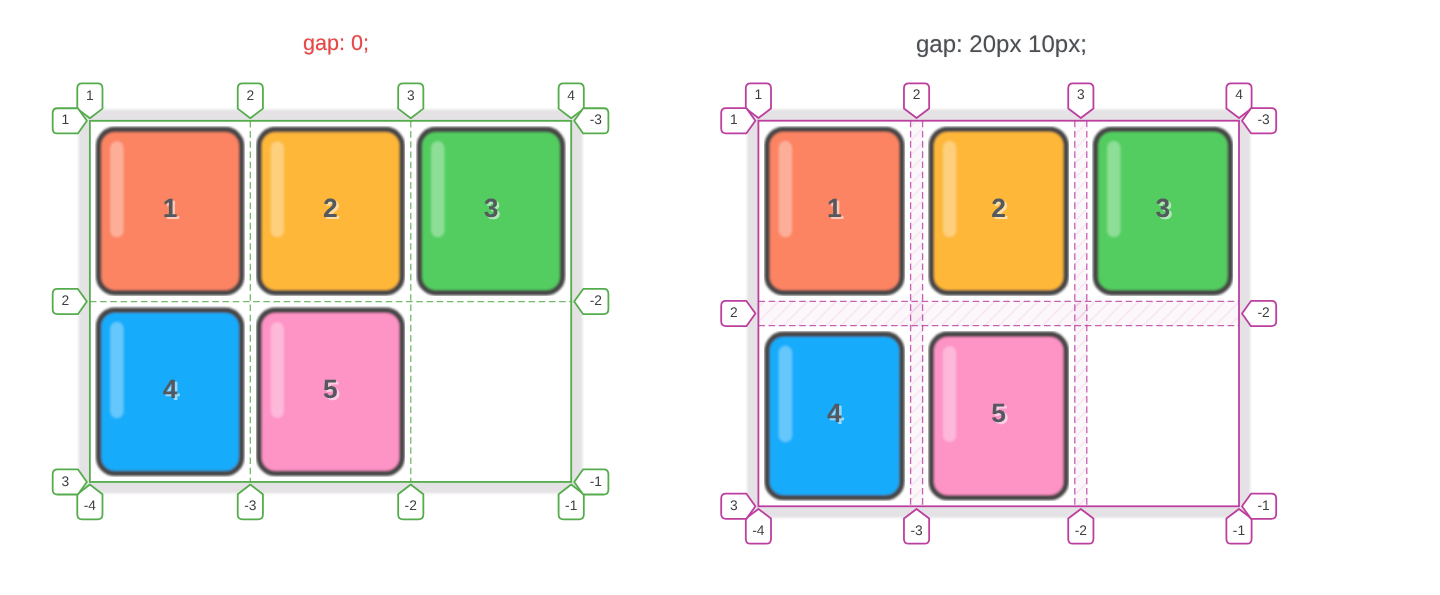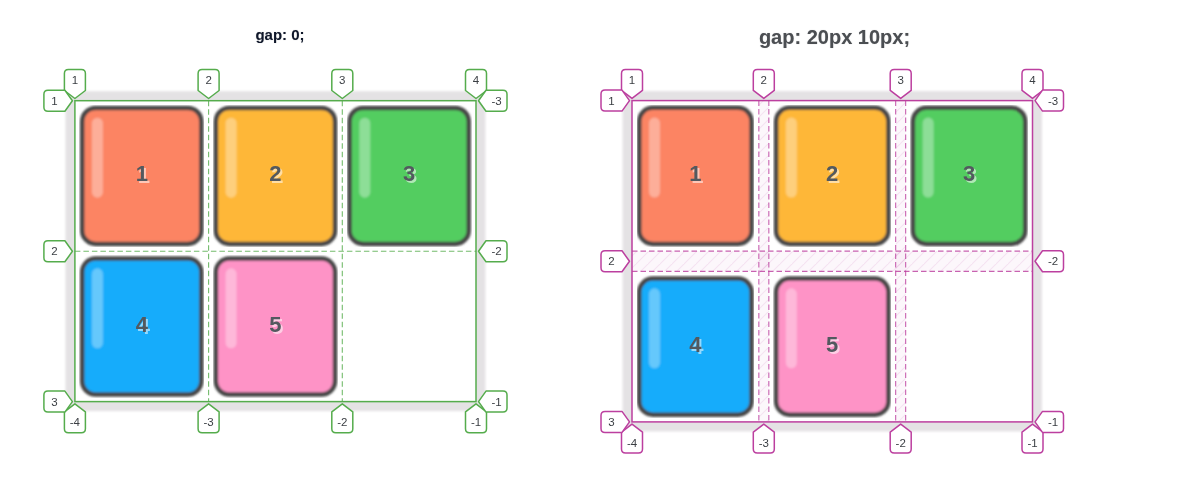--- a/index.html
+++ b/index.html
@@ -202,14 +202,14 @@
 <path d="M1059.5,90.1 Q1063.5,90.1 1063.5,94.1 L1063.5,107.1 Q1063.5,111.1 1059.5,111.1 L1042.5,111.1 L1035.0,100.6 L1042.5,90.1 Z" fill="#fff" stroke="#bc3f9f" stroke-width="1.5" stroke-linejoin="round"></path>
     <text x="1053.0" y="100.6" font-size="11.5" fill="#3a3e43" text-anchor="middle" dominant-baseline="central">-3</text>
 
 <path d="M1059.5,250.8 Q1063.5,250.8 1063.5,254.8 L1063.5,267.8 Q1063.5,271.8 1059.5,271.8 L1042.5,271.8 L1035.0,261.2 L1042.5,250.8 Z" fill="#fff" stroke="#bc3f9f" stroke-width="1.5" stroke-linejoin="round"></path>
     <text x="1053.0" y="261.2" font-size="11.5" fill="#3a3e43" text-anchor="middle" dominant-baseline="central">-2</text>
 
 <path d="M1059.5,411.4 Q1063.5,411.4 1063.5,415.4 L1063.5,428.4 Q1063.5,432.4 1059.5,432.4 L1042.5,432.4 L1035.0,421.9 L1042.5,411.4 Z" fill="#fff" stroke="#bc3f9f" stroke-width="1.5" stroke-linejoin="round"></path>
     <text x="1053.0" y="421.9" font-size="11.5" fill="#3a3e43" text-anchor="middle" dominant-baseline="central">-1</text>
 </svg>
 
-<div style="position:absolute;left:0;top:26px;width:560px;text-align:center;"><span style="font-size:15px;font-weight:bold;color:#0f172a;text-shadow:0 0 1px rgba(75,78,82,0.35);">gap: 0;</span></div>
-
-<div style="position:absolute;left:600px;top:26px;width:469px;text-align:center;"><span style="font-size:20px;font-weight:bold;color:#4b4e52;text-shadow:0 0 1px rgba(75,78,82,0.35);">gap: 20px 10px;</span></div>
+<div style="position:absolute;left:0;top:26px;width:560px;text-align:center;"><span style="font-size:18px;font-weight:normal;color:#ef4444;text-shadow:0 0 1px rgba(75,78,82,0.35);">gap: 0;</span></div>
+
+<div style="position:absolute;left:600px;top:26px;width:469px;text-align:center;"><span style="font-size:20px;font-weight:normal;color:#4b4e52;text-shadow:0 0 1px rgba(75,78,82,0.35);">gap: 20px 10px;</span></div>
 </body></html>

